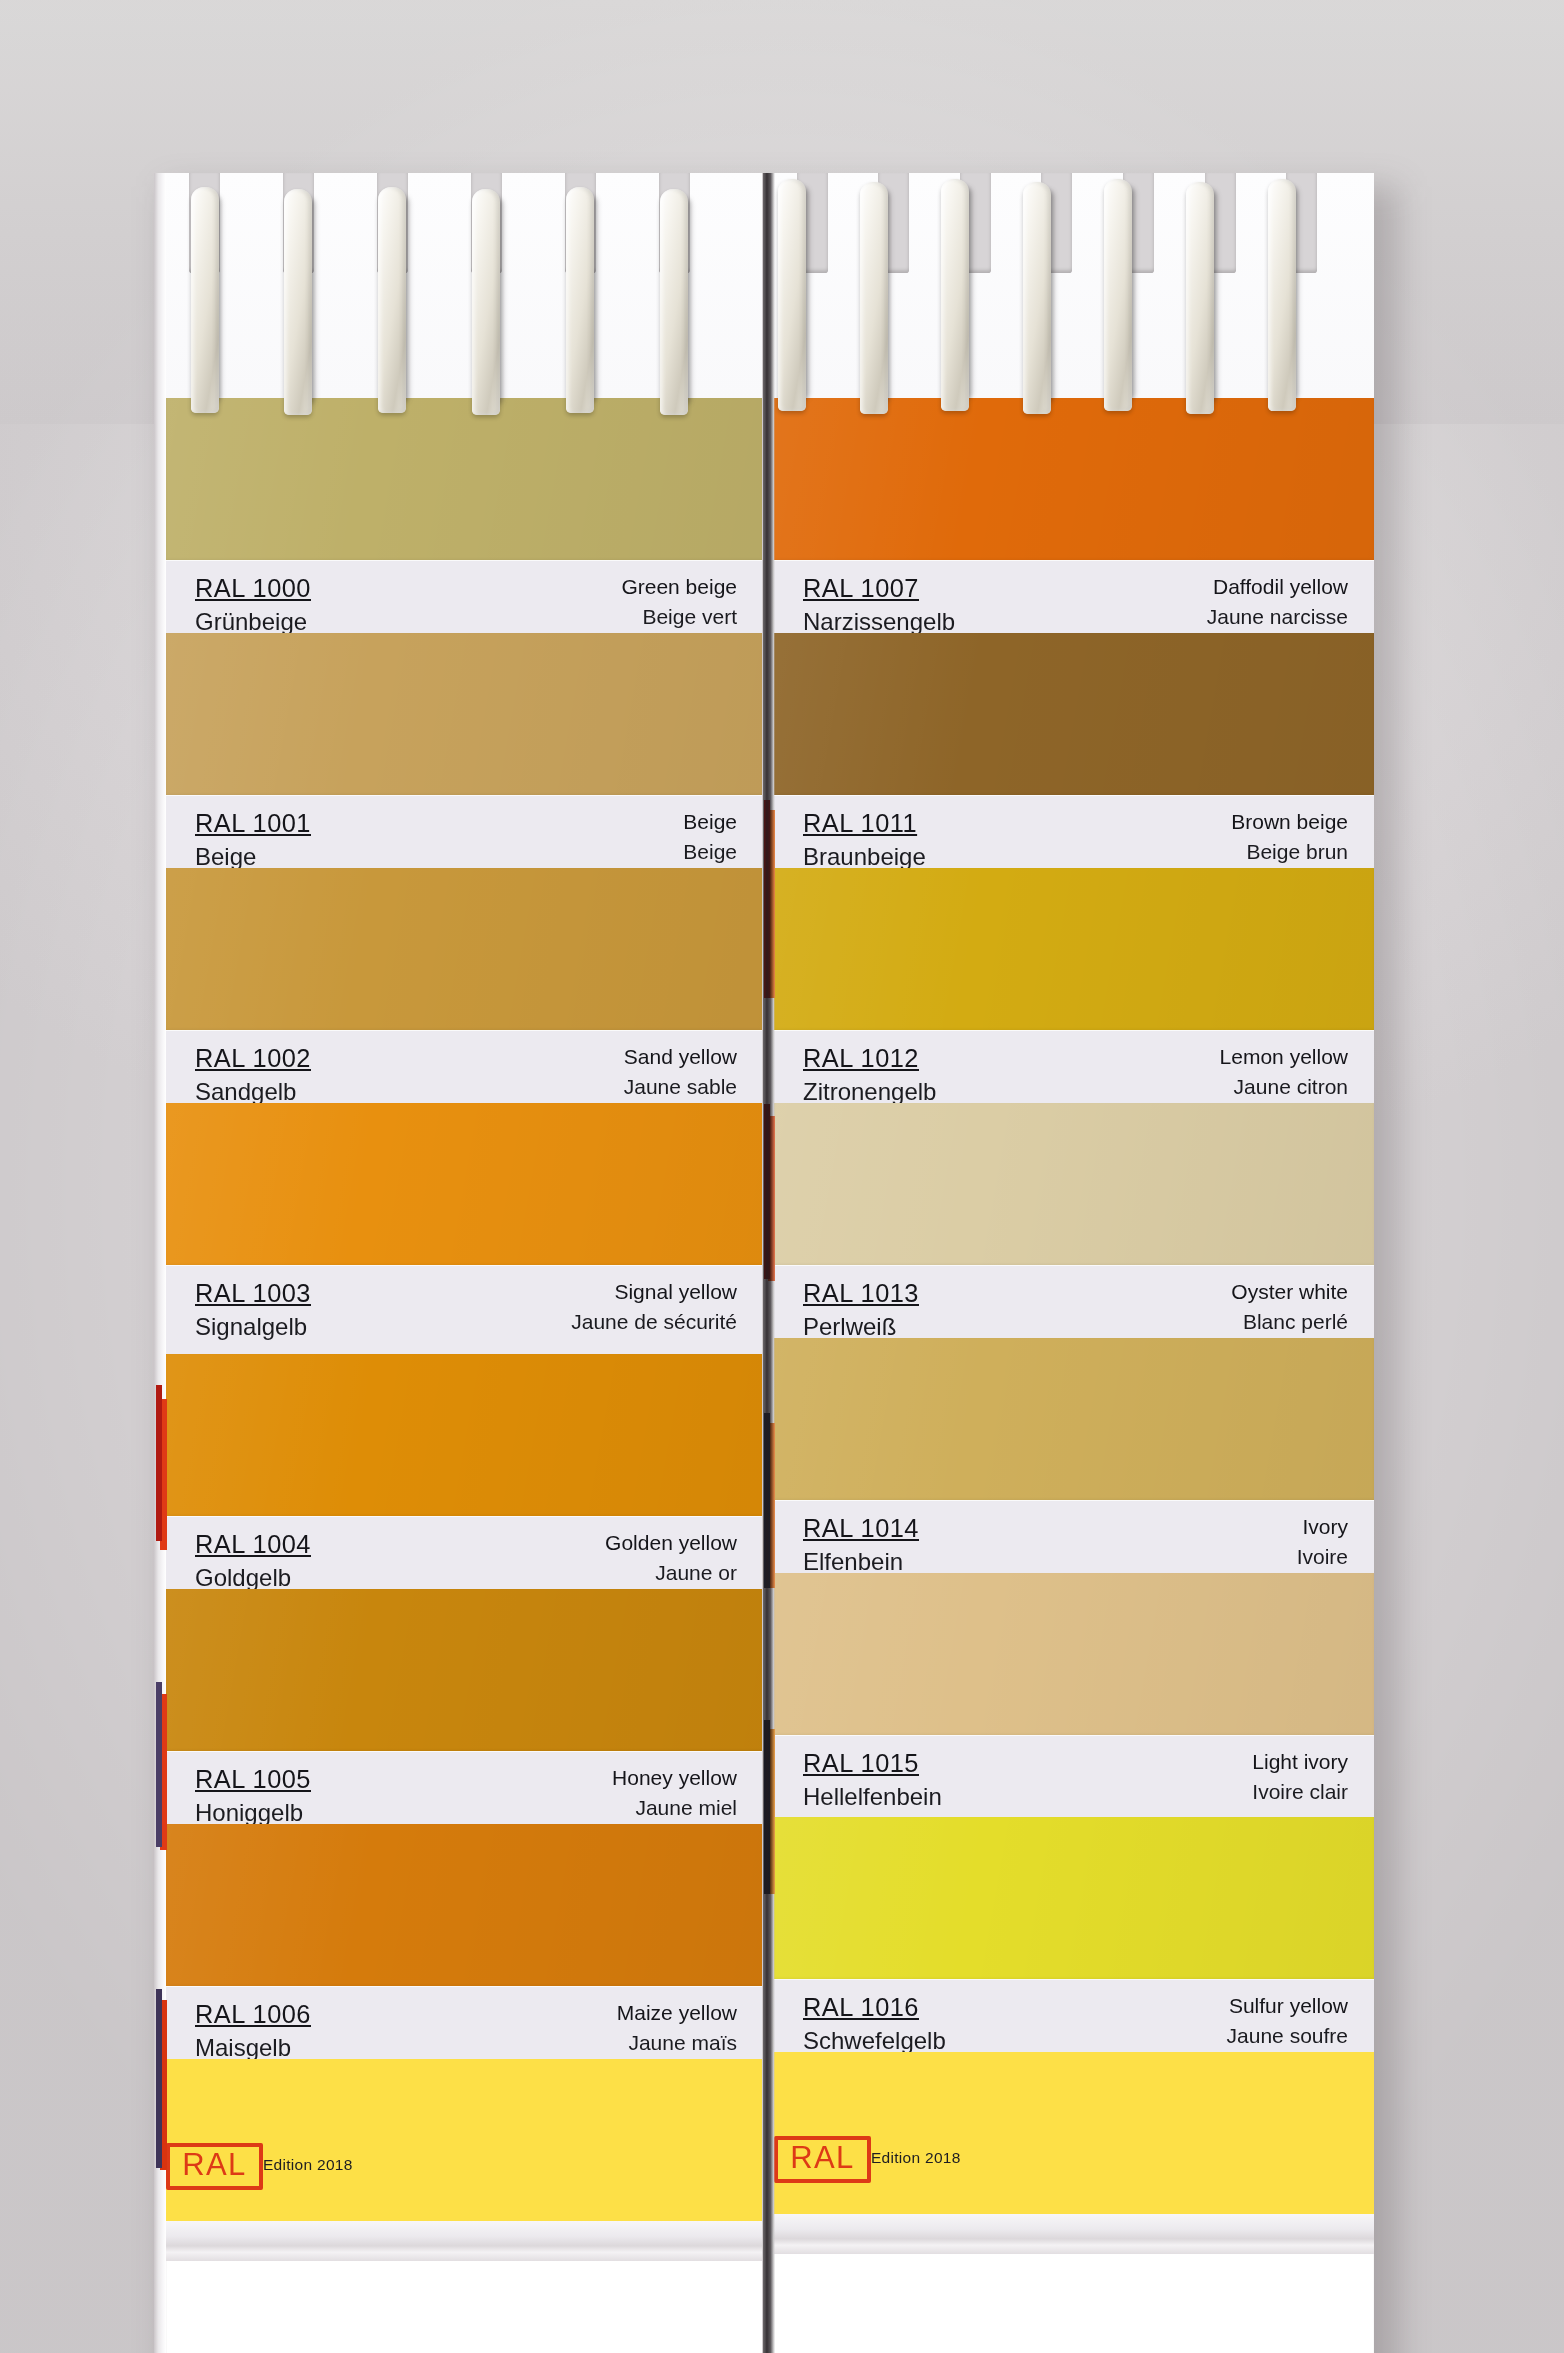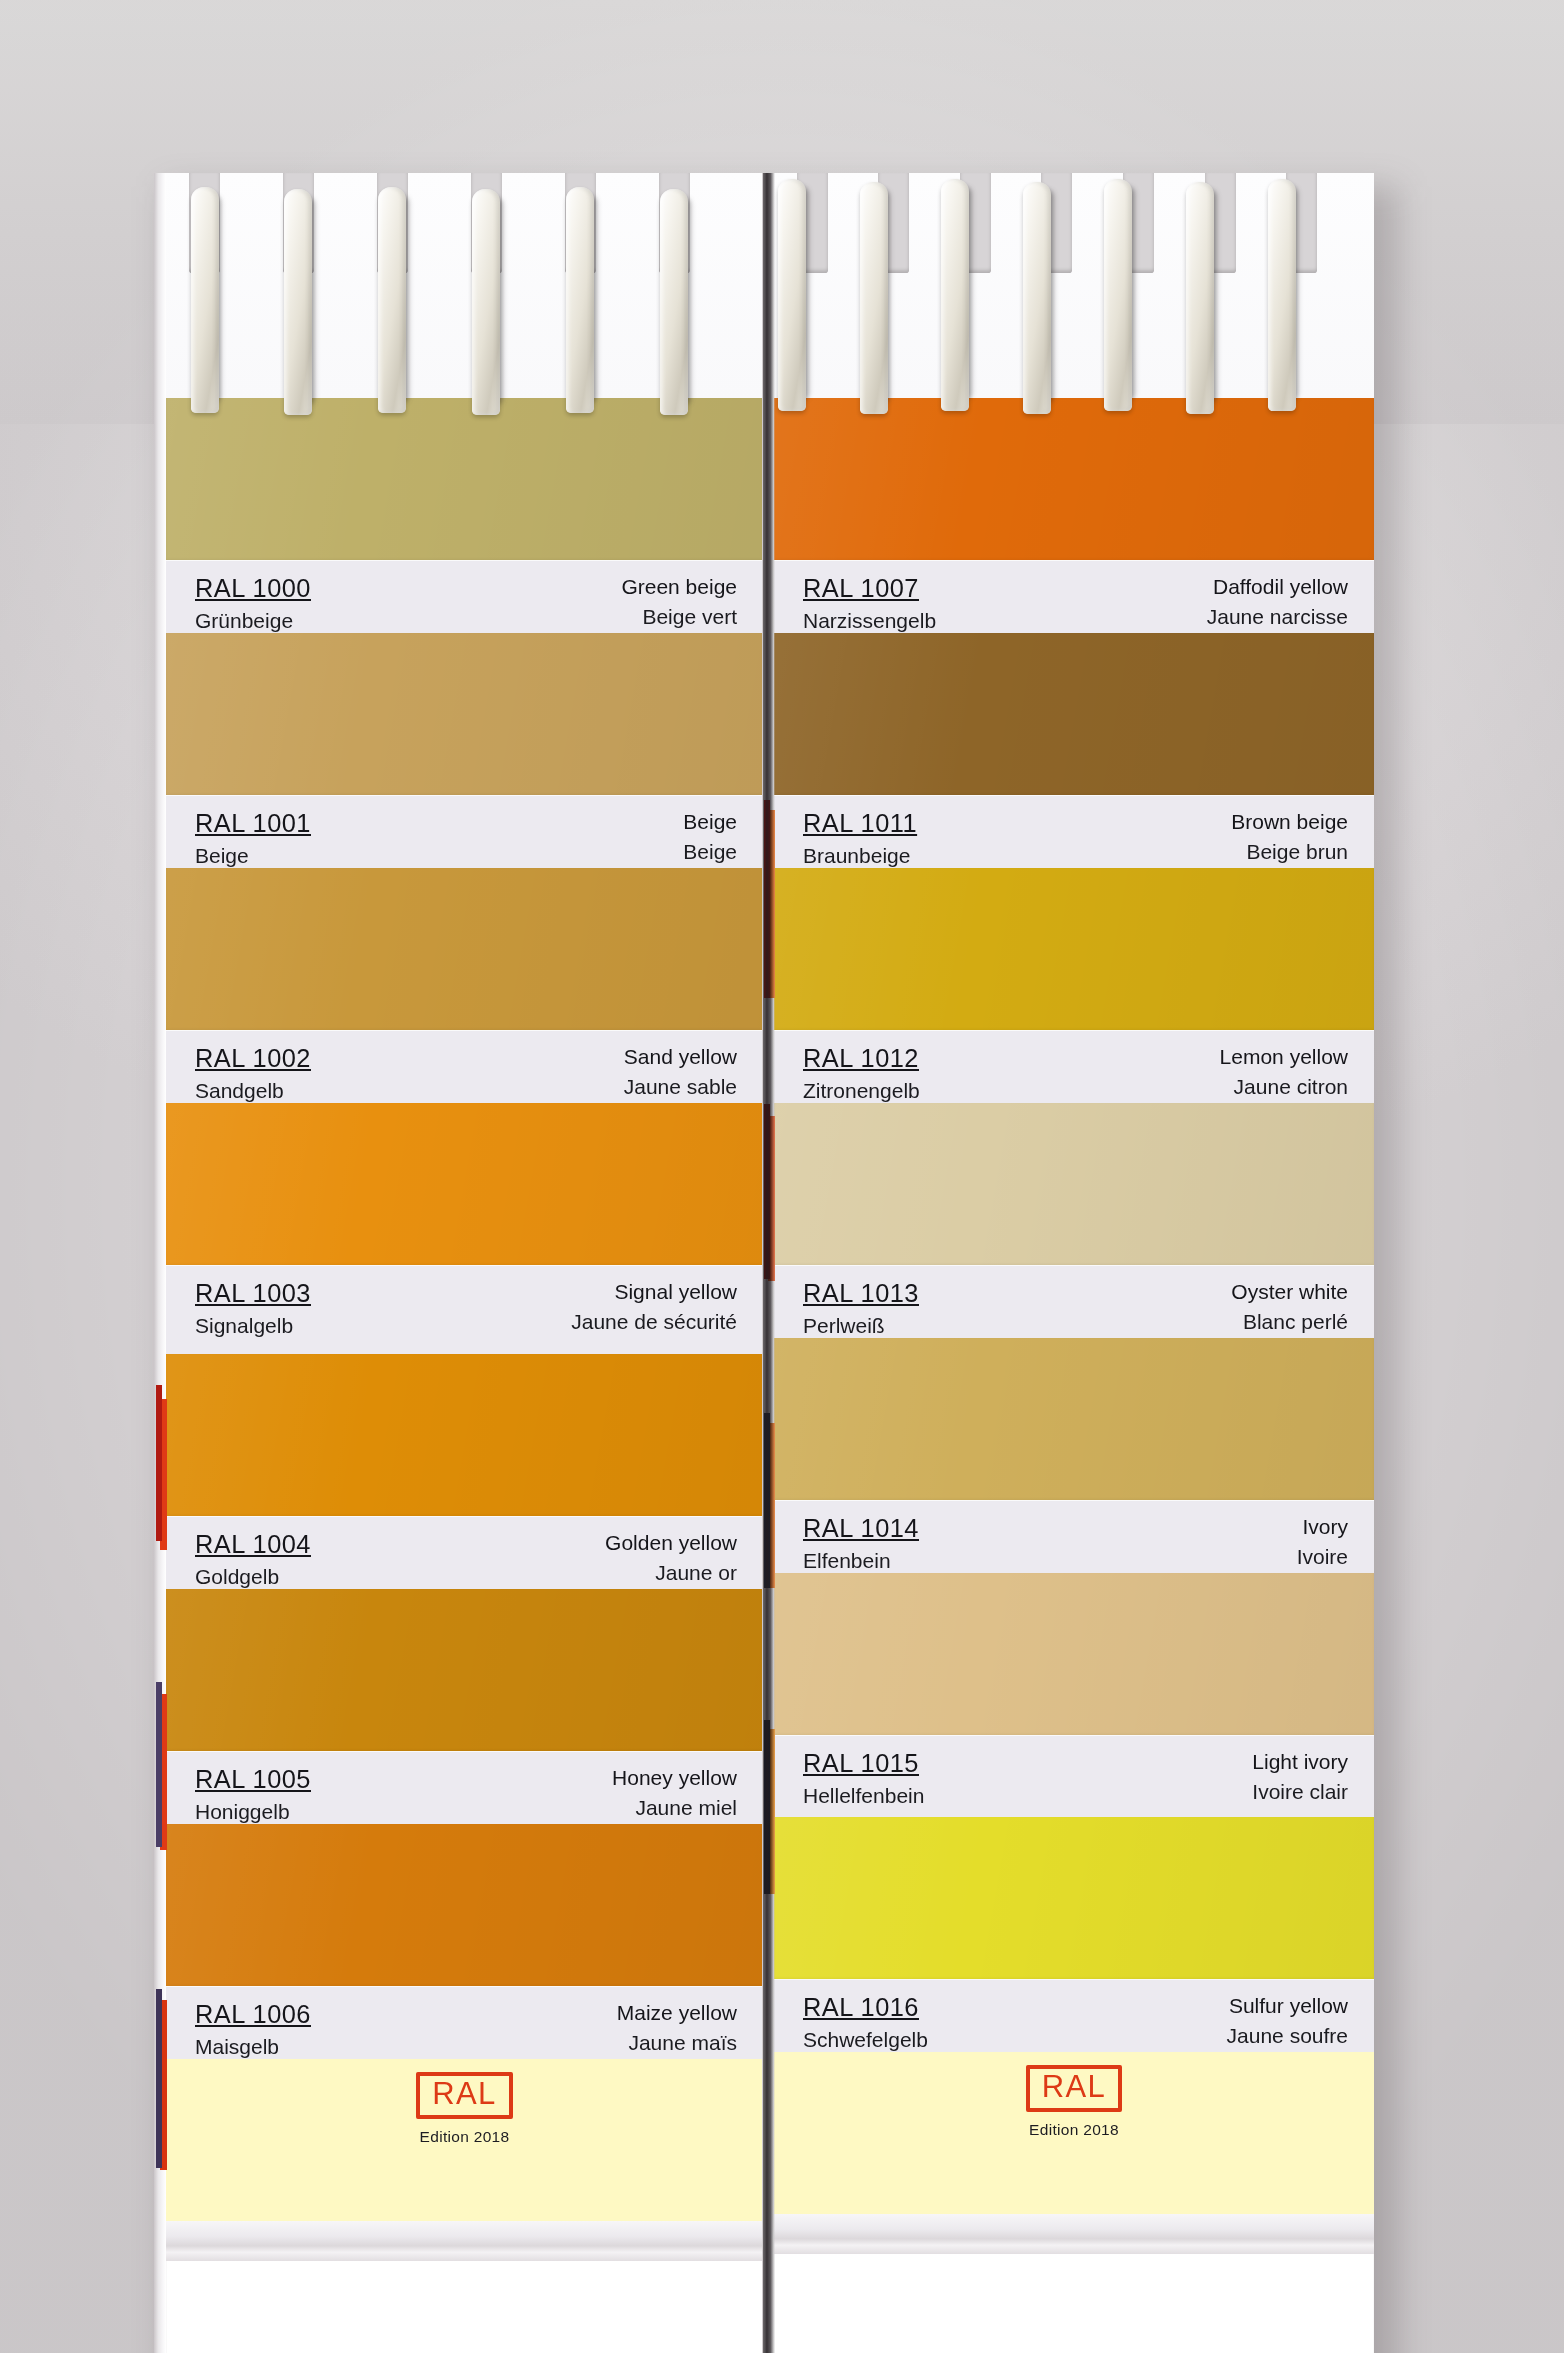--- a/index.html
+++ b/index.html
@@ -115,34 +115,34 @@
   }
   .lab-left,.lab-right{ display:flex;flex-direction:column; }
   .lab-right{ align-items:flex-end;text-align:right; }
   .code{
     font-size:25.4px;letter-spacing:0.5px;color:#15151a;
     font-weight:400;line-height:1.0;
     font-family:"Liberation Sans", sans-serif;
     text-decoration:underline;
   }
   .de{
-    font-size:21px;color:#1b1b20;line-height:1.0;margin-top:8.5px;
+    font-size:24px;color:#1b1b20;line-height:1.0;margin-top:8.5px;
   }
   .en{
     font-size:21px;color:#15151a;line-height:1.0;
   }
   .fr{
     font-size:21px;color:#1b1b20;line-height:1.0;margin-top:8.5px;
   }
 
   
   .deck-foot{
     position:relative;width:100%;
-    background:#fef9c3;
-    display:flex;flex-direction:column;align-items:center;
+    background:#fde047;
+    display:flex;align-items:center;
     justify-content:flex-start;
   }
   .ral-logo{
     margin-top:13px;
     border:4.2px solid #dd3a16;
     border-radius:1.9px;
     padding:1.9px 12.2px 3.8px 12.2px;
     color:#dd3a16;
     font-size:31px;
     letter-spacing:1.4px;

